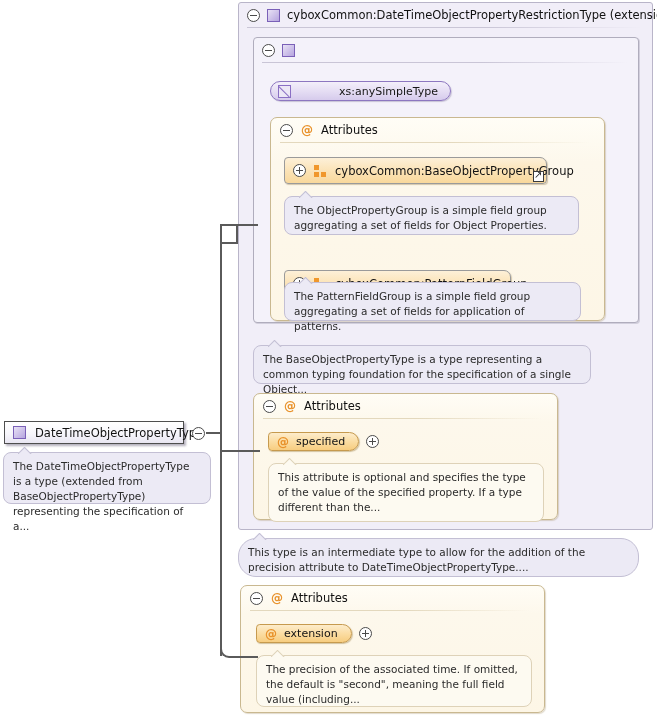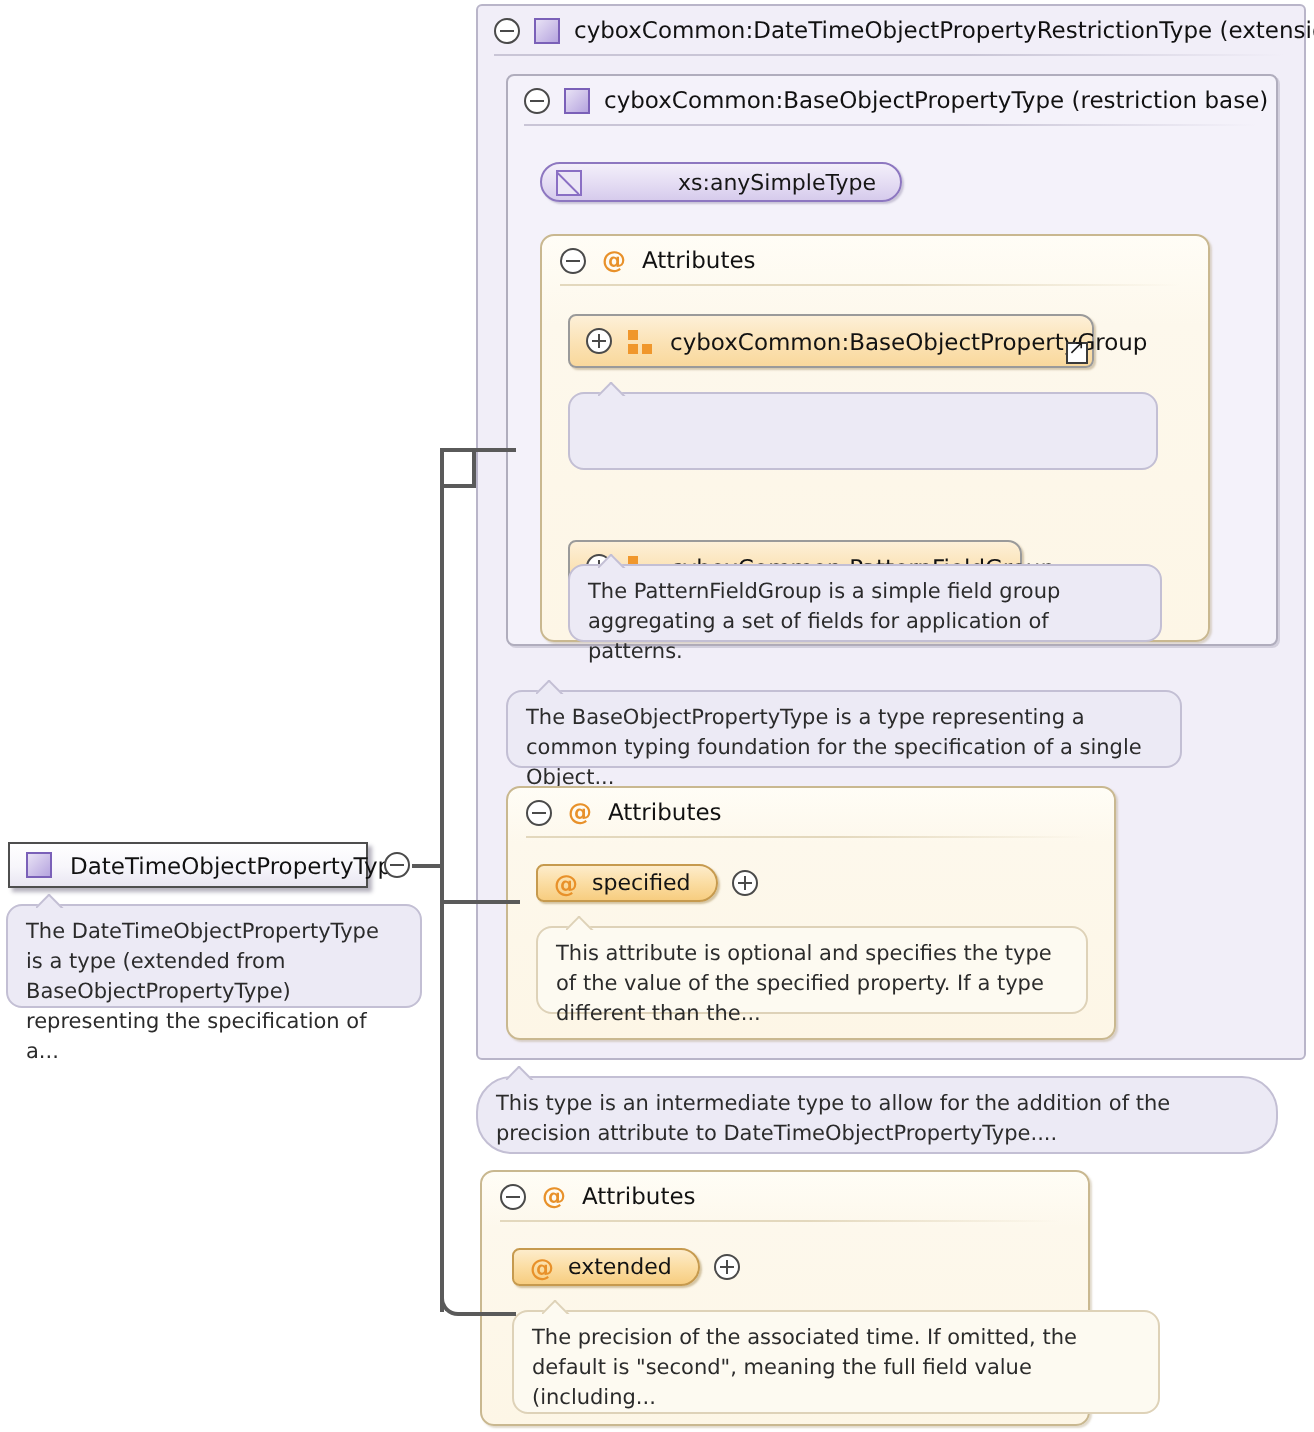--- a/index.html
+++ b/index.html
@@ -311,21 +311,20 @@
     <span class="ct-icon"></span>
     <span class="nowrap">cyboxCommon:DateTimeObjectPropertyRestrictionType (extension base)</span>
   </div>
   <div class="box-title-rule"></div>
 </div>
 
 <div class="res-base-box abs" style="left:253px; top:37px; width:386px; height:286px;">
   <div class="box-title">
     <span class="expander"></span>
     <span class="ct-icon"></span>
-    <span class="nowrap">cyboxCommon:BaseObjectPropertyType (restriction base)</span>
   </div>
   <div class="box-title-rule"></div>
 </div>
 
 <div class="simple-pill abs" style="left:270px; top:81px;gap:48px;">
   <span class="st-icon"></span>
   <span class="nowrap">xs:anySimpleType</span>
 </div>
 
 <div class="attr-panel abs" style="left:270px; top:117px; width:335px; height:204px;">
@@ -343,20 +342,21 @@
       <i></i>
       <i></i>
       <i></i>
     </span>
   <span class="nowrap">cyboxCommon:BaseObjectPropertyGroup</span>
   <span class="ext-link-icon"></span>
 </div>
 
 <div class="doc-bubble purple" style="left:284px; top:196px; width:295px; height:39px;">
   <span class="tail" style="left:14px;"></span>
+  <span>The ObjectPropertyGroup is a simple field group aggregating a set of fields for Object Properties.</span>
 </div>
 
 <div class="group-box abs" style="left:284px; top:243px; width:227px;">
   <span class="expander plus"></span>
   <span class="grp-icon">
       <i></i>
       <i></i>
       <i></i>
     </span>
   <span class="nowrap">cyboxCommon:PatternFieldGroup</span>
@@ -383,21 +383,21 @@
 </div>
 
 <div class="attr-pill-row abs" style="left:268px; top:432px;">
   <span class="attr-pill">
     <span class="at-icon">@</span>
     <span>specified</span>
   </span>
   <span class="expander plus"></span>
 </div>
 
-<div class="doc-bubble cream" style="left:268px; top:463px; width:276px; height:44px;">
+<div class="doc-bubble cream" style="left:268px; top:463px; width:276px; height:59px;">
   <span class="tail" style="left:14px;"></span>
   <span>This attribute is optional and specifies the type of the value of the specified property. If a type different than the...</span>
 </div>
 
 <div class="doc-bubble purple" style="left:238px; top:538px; width:401px; height:39px;border-radius:18px;">
   <span class="tail" style="left:14px;"></span>
   <span>This type is an intermediate type to allow for the addition of the precision attribute to DateTimeObjectPropertyType....</span>
 </div>
 
 <div class="attr-panel abs" style="left:240px; top:585px; width:305px; height:128px;">
@@ -405,26 +405,26 @@
     <span class="expander"></span>
     <span class="at-icon">@</span>
     <span>Attributes</span>
   </div>
   <div class="attr-panel-rule"></div>
 </div>
 
 <div class="attr-pill-row abs" style="left:256px; top:624px;">
   <span class="attr-pill">
     <span class="at-icon">@</span>
-    <span>extended</span>
+    <span>extension</span>
   </span>
   <span class="expander plus"></span>
 </div>
 
-<div class="doc-bubble cream" style="left:256px; top:655px; width:324px; height:52px;">
+<div class="doc-bubble cream" style="left:256px; top:655px; width:276px; height:52px;">
   <span class="tail" style="left:14px;"></span>
   <span>The precision of the associated time. If omitted, the default is "second", meaning the full field value (including...</span>
 </div>
 
 <div class="root-node" style="left:4px; top:421px; width:180px;">
   <span class="ct-icon"></span>
   <span class="nowrap">DateTimeObjectPropertyType</span>
 </div>
 
 <div class="abs" style="left:192px; top:426px;">

